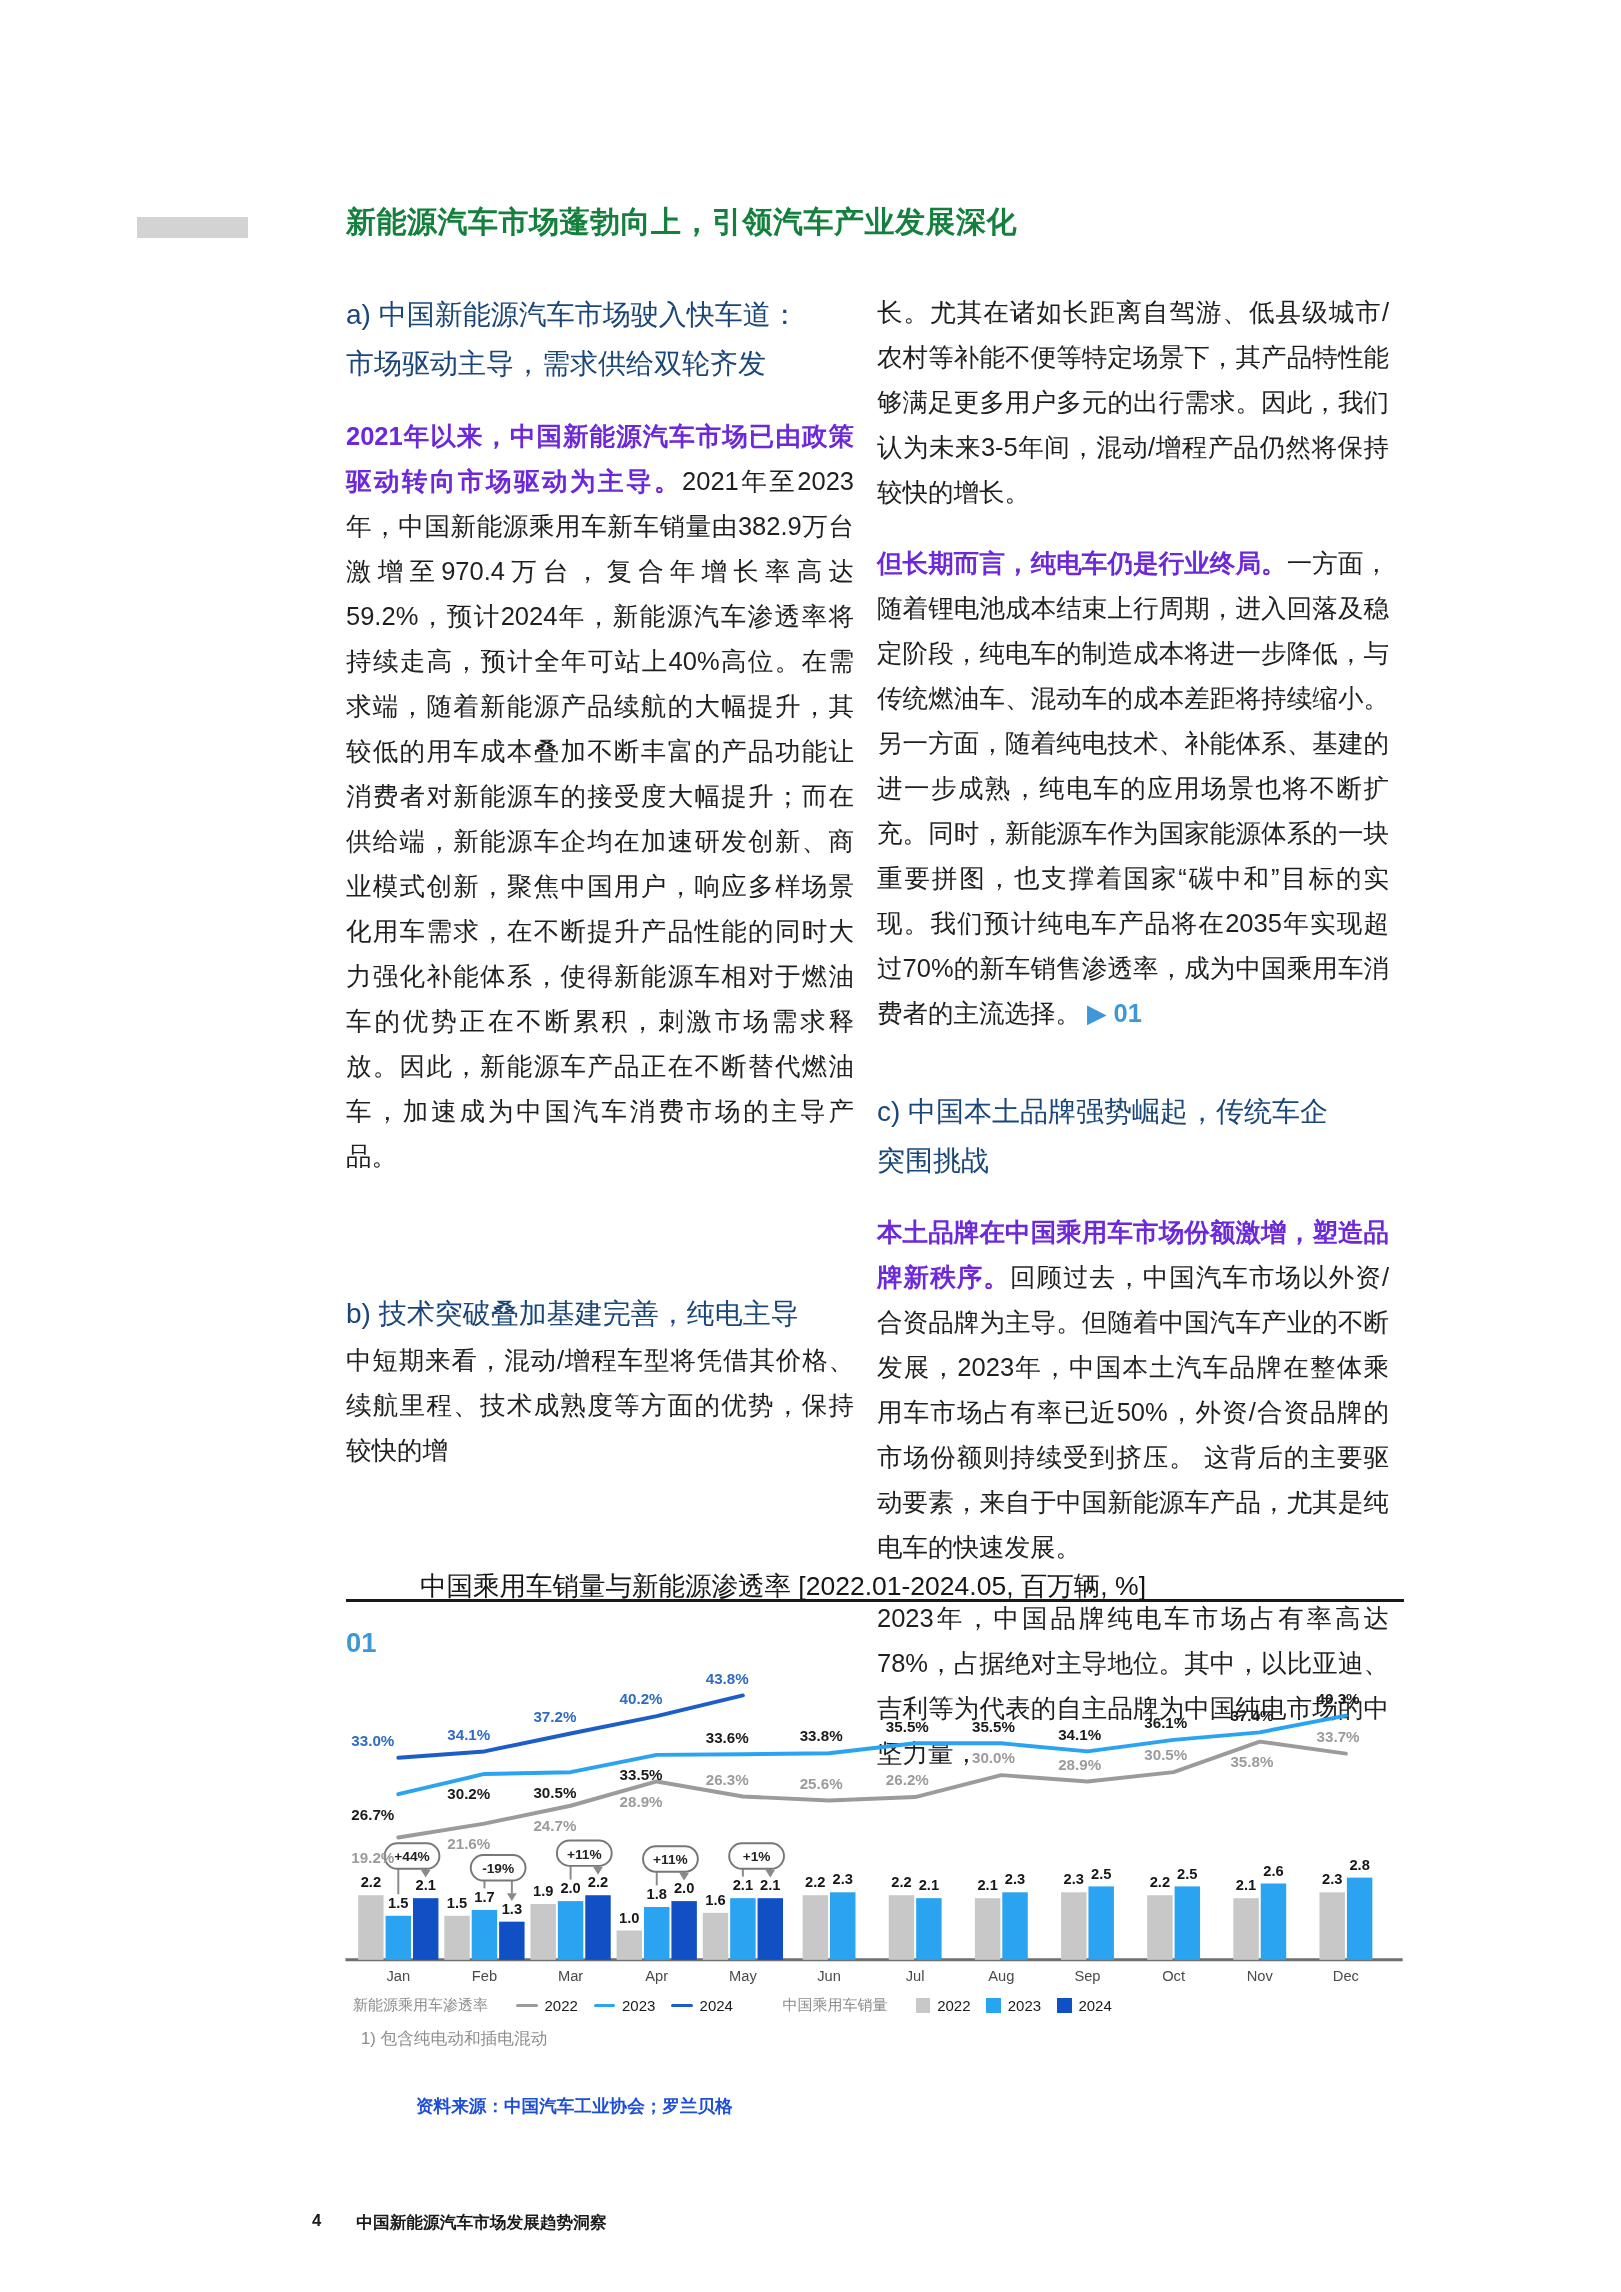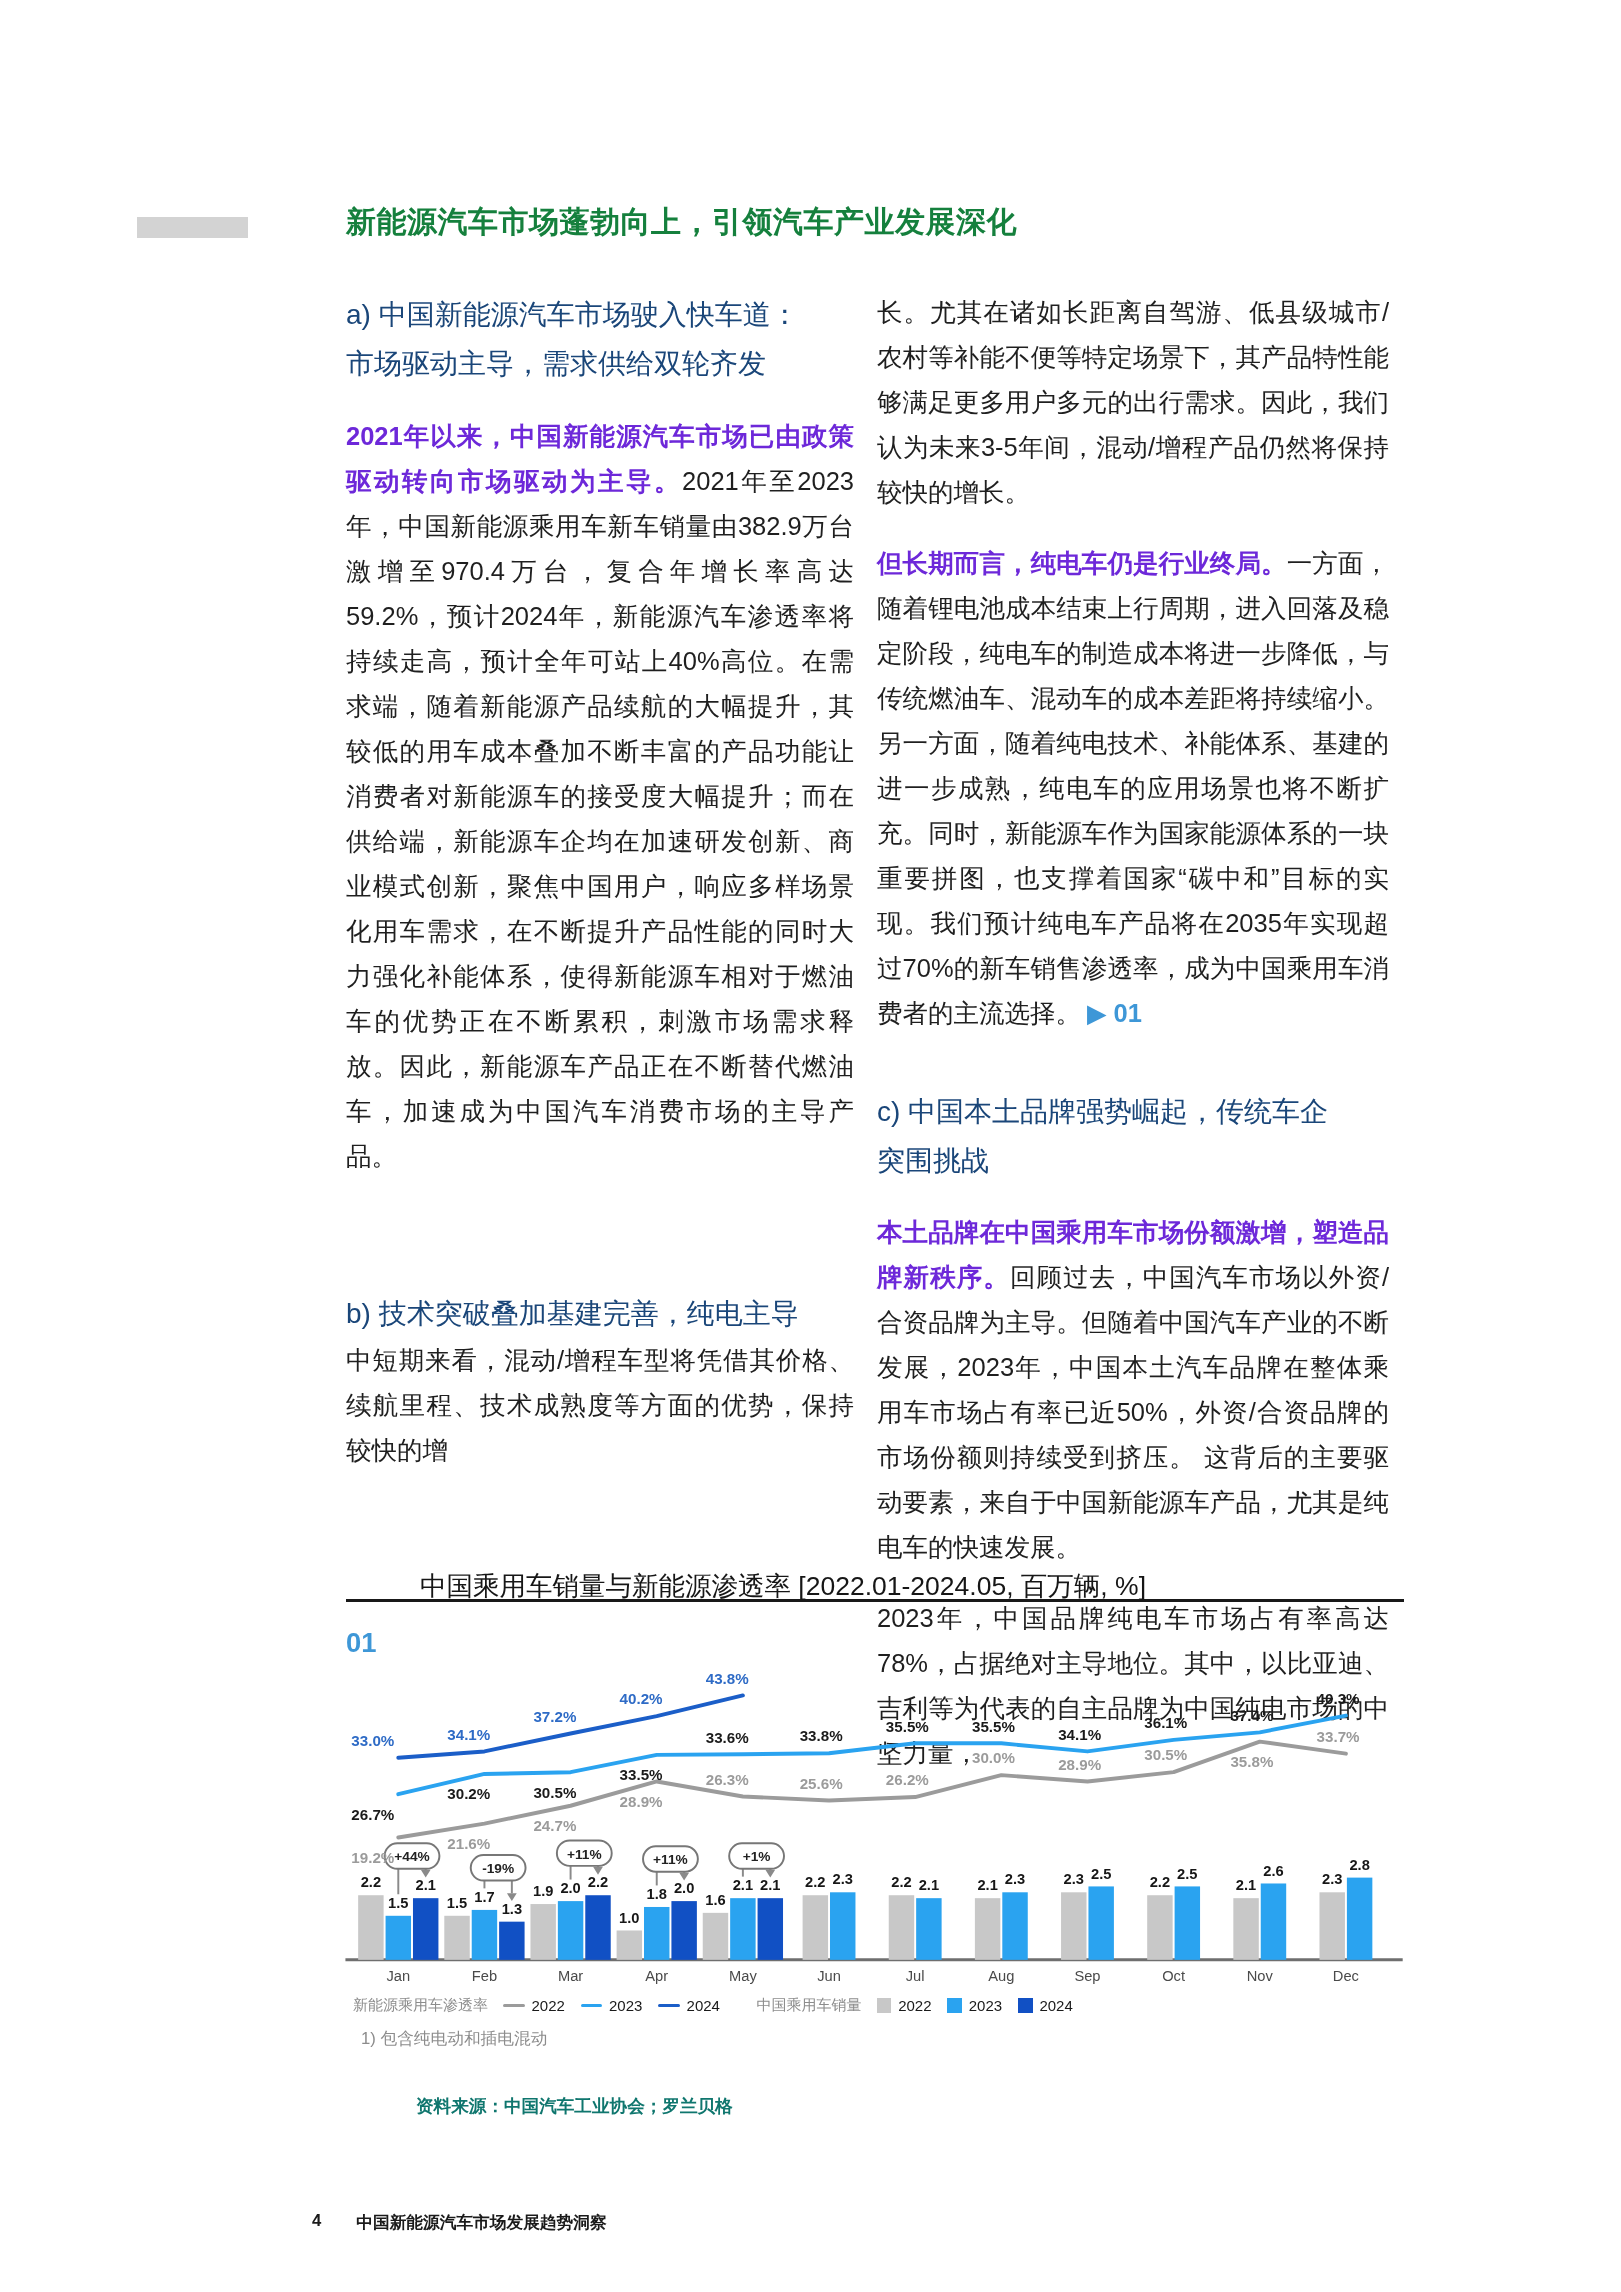--- a/index.html
+++ b/index.html
@@ -18,29 +18,29 @@
   .lead{font-weight:bold;color:#6d28d9;}
   .figref{color:#3e97d7;font-weight:bold;white-space:nowrap;margin-left:5.9px;}
   .chart-rule{position:absolute;left:346px;top:1599px;width:1058px;height:2.9px;background:#191919;}
   .chart-label{position:absolute;left:346px;top:1627px;font-size:27.4px;font-weight:bold;color:#3e97d7;}
   .chart-title{position:absolute;left:420px;top:1568px;font-size:26.5px;font-weight:normal;color:#161616;}
   #chart-svg{position:absolute;left:343px;top:1627px;font-family:"Liberation Sans","DejaVu Sans",sans-serif;}
   .ax{font-size:15px;fill:#4a4a4a;}
   .bl{font-size:15px;font-weight:bold;fill:#171717;}
   .pl{font-size:15.5px;font-weight:bold;}
   .cb{font-size:14px;font-weight:bold;fill:#222;}
-  .legend{position:absolute;left:353px;top:1996px;display:flex;align-items:center;gap:15px;
+  .legend{position:absolute;left:353px;top:1996px;display:flex;align-items:center;gap:28px;
           font-size:15px;color:#1a1a1a;white-space:nowrap;}
   .legend .grouplabel{color:#8c8c8c;}
   .legend .grouplabel.bars{margin-left:21.6px;}
   .lg-item{display:flex;align-items:center;gap:6.9px;}
   .dash{width:21.6px;height:3.9px;border-radius:2px;display:inline-block;}
   .sq{width:14.7px;height:14.7px;display:inline-block;}
   .footnote{position:absolute;left:361px;top:2027px;font-size:16.7px;color:#8c8c8c;}
-  .source{position:absolute;left:416px;top:2094px;font-size:17.6px;color:#0f766e;font-weight:bold;}
+  .source{position:absolute;left:416px;top:2094px;font-size:17.6px;color:#1d4ed8;font-weight:bold;}
   .footer{position:absolute;left:312px;top:2211px;font-size:16.7px;color:#1a1a1a;display:flex;gap:35px;font-weight:bold;}
 </style>
 </head>
 <body>
 
 <div class="page">
 
   <div class="accent-bar"></div>
   <div class="doc-title">新能源汽车市场蓬勃向上，引领汽车产业发展深化</div>
 

